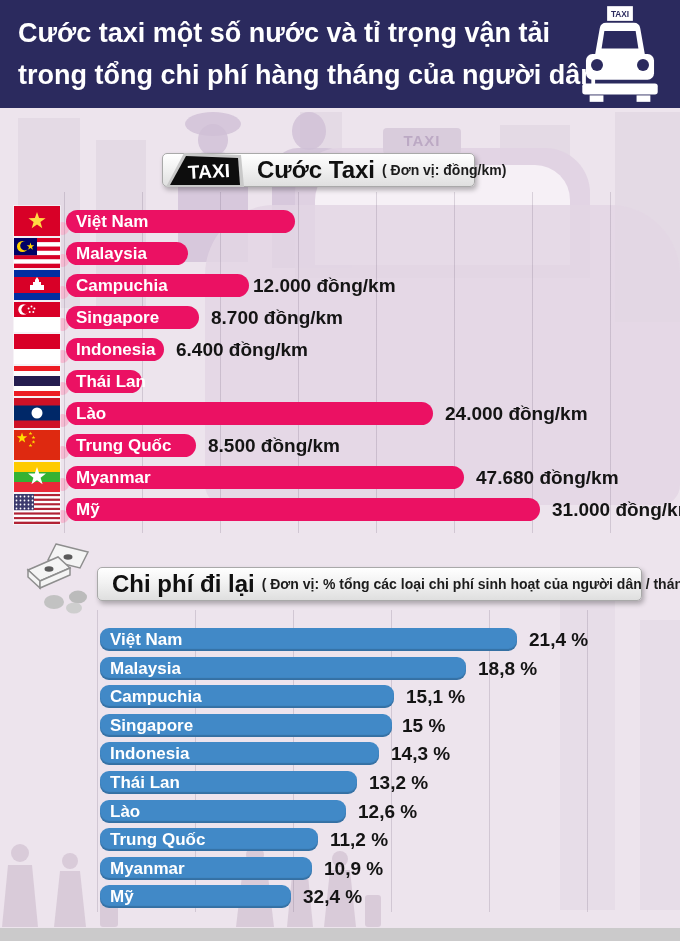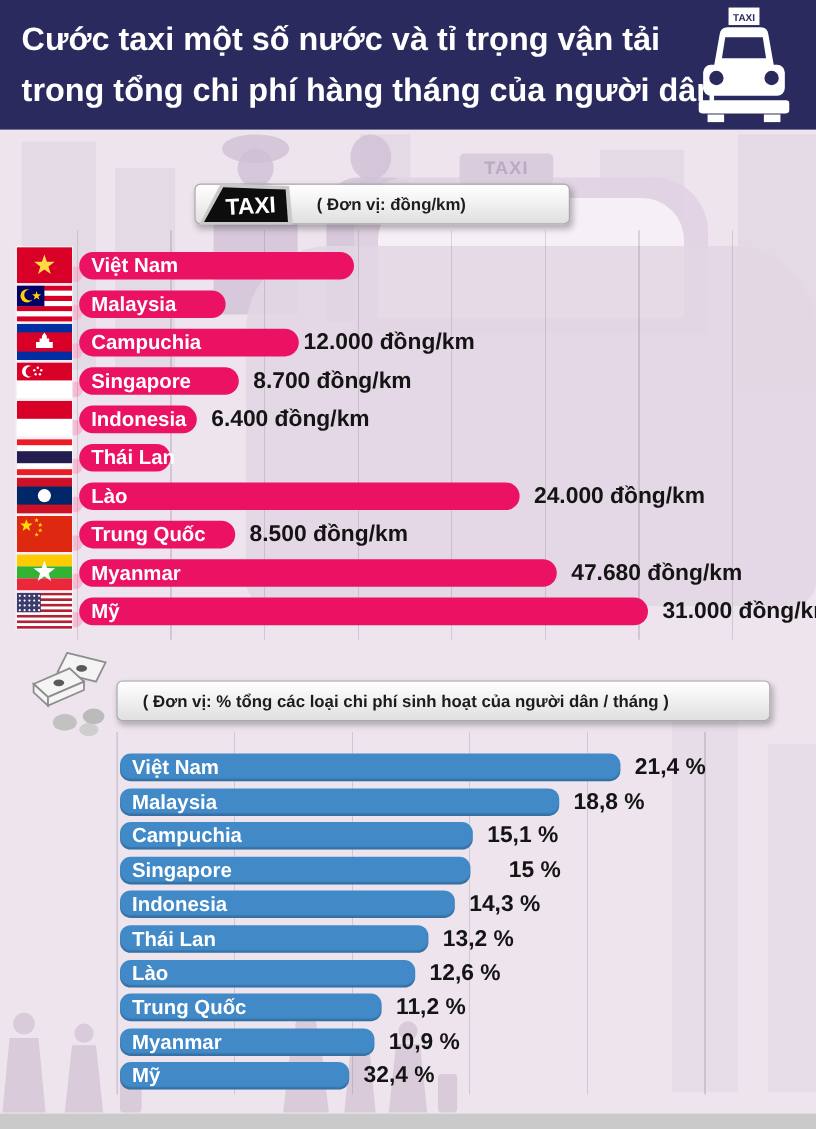--- a/index.html
+++ b/index.html
@@ -124,20 +124,21 @@
       <rect x="68" y="97" width="15" height="7" fill="#FFF"></rect>
     </svg>
   </header>
 
   <div class="secbar fare-bar-hdr">
     <svg class="badge" width="80" height="38" viewBox="0 0 80 38">
       <polygon points="1,36 19,2 76,4 79,36" fill="#C9C9C9"></polygon>
       <polygon points="5,34 21,5 73,7 75,34" fill="#0D0D0D"></polygon>
       <text x="44" y="27" text-anchor="middle" font-size="19" font-weight="bold" fill="#FFF" font-family="Liberation Sans, sans-serif" transform="rotate(-3 44 22)">TAXI</text>
     </svg>
+    <span class="ttl">Cước Taxi</span>
     <span class="unit">( Đơn vị: đồng/km)</span>
   </div>
 
   <div id="fare-rows">
       <div class="row" style="top: 210px;">
         <svg class="flag" style="top:-4px" width="46" height="30" viewBox="0 0 46 30">
           <rect width="46" height="30" fill="#D80027"></rect>
           <polygon points="23.0,6.0 25.1,12.1 31.6,12.2 26.4,16.1 28.3,22.3 23.0,18.6 17.7,22.3 19.6,16.1 14.4,12.2 20.9,12.1" fill="#FFDA44"></polygon>
         </svg>
         <div class="bar" style="left:66px;width:229px;background:#EB1163">
@@ -302,20 +303,21 @@
       <polygon points="6,30 18,41 18,48 6,37"></polygon>
       <polygon points="18,41 48,28 48,35 18,48"></polygon>
     </g>
     <ellipse cx="27" cy="29" rx="4.5" ry="2.8" fill="#5A5A5A"></ellipse>
     <ellipse cx="46" cy="17" rx="4.5" ry="2.8" fill="#5A5A5A"></ellipse>
     <ellipse cx="32" cy="62" rx="10" ry="7" fill="#C2C2C2"></ellipse>
     <ellipse cx="56" cy="57" rx="9" ry="6.5" fill="#BBBBBB"></ellipse>
     <ellipse cx="52" cy="68" rx="8" ry="5.5" fill="#CECECE"></ellipse>
   </svg>
   <div class="secbar cost-bar-hdr">
+    <span class="ttl">Chi phí đi lại</span>
     <span class="unit">( Đơn vị: % tổng các loại chi phí sinh hoạt của người dân / tháng )</span>
   </div>
 
   <div id="cost-rows">
       <div class="row" style="top: 628px;">
         <div class="bar sq" style="left:100px;width:417px;background:#4189C7">
           <span class="bar-label">Việt Nam</span>
         </div>
         <span class="val" style="left:529px">21,4 %</span>
       </div>
@@ -328,21 +330,21 @@
       <div class="row" style="top: 685px;">
         <div class="bar sq" style="left:100px;width:294px;background:#4189C7">
           <span class="bar-label">Campuchia</span>
         </div>
         <span class="val" style="left:406px">15,1 %</span>
       </div>
       <div class="row" style="top: 714px;">
         <div class="bar sq" style="left:100px;width:292px;background:#4189C7">
           <span class="bar-label">Singapore</span>
         </div>
-        <span class="val" style="left:424px">15 %</span>
+        <span class="val" style="left:402px">15 %</span>
       </div>
       <div class="row" style="top: 742px;">
         <div class="bar sq" style="left:100px;width:279px;background:#4189C7">
           <span class="bar-label">Indonesia</span>
         </div>
         <span class="val" style="left:391px">14,3 %</span>
       </div>
       <div class="row" style="top: 771px;">
         <div class="bar sq" style="left:100px;width:257px;background:#4189C7">
           <span class="bar-label">Thái Lan</span>

